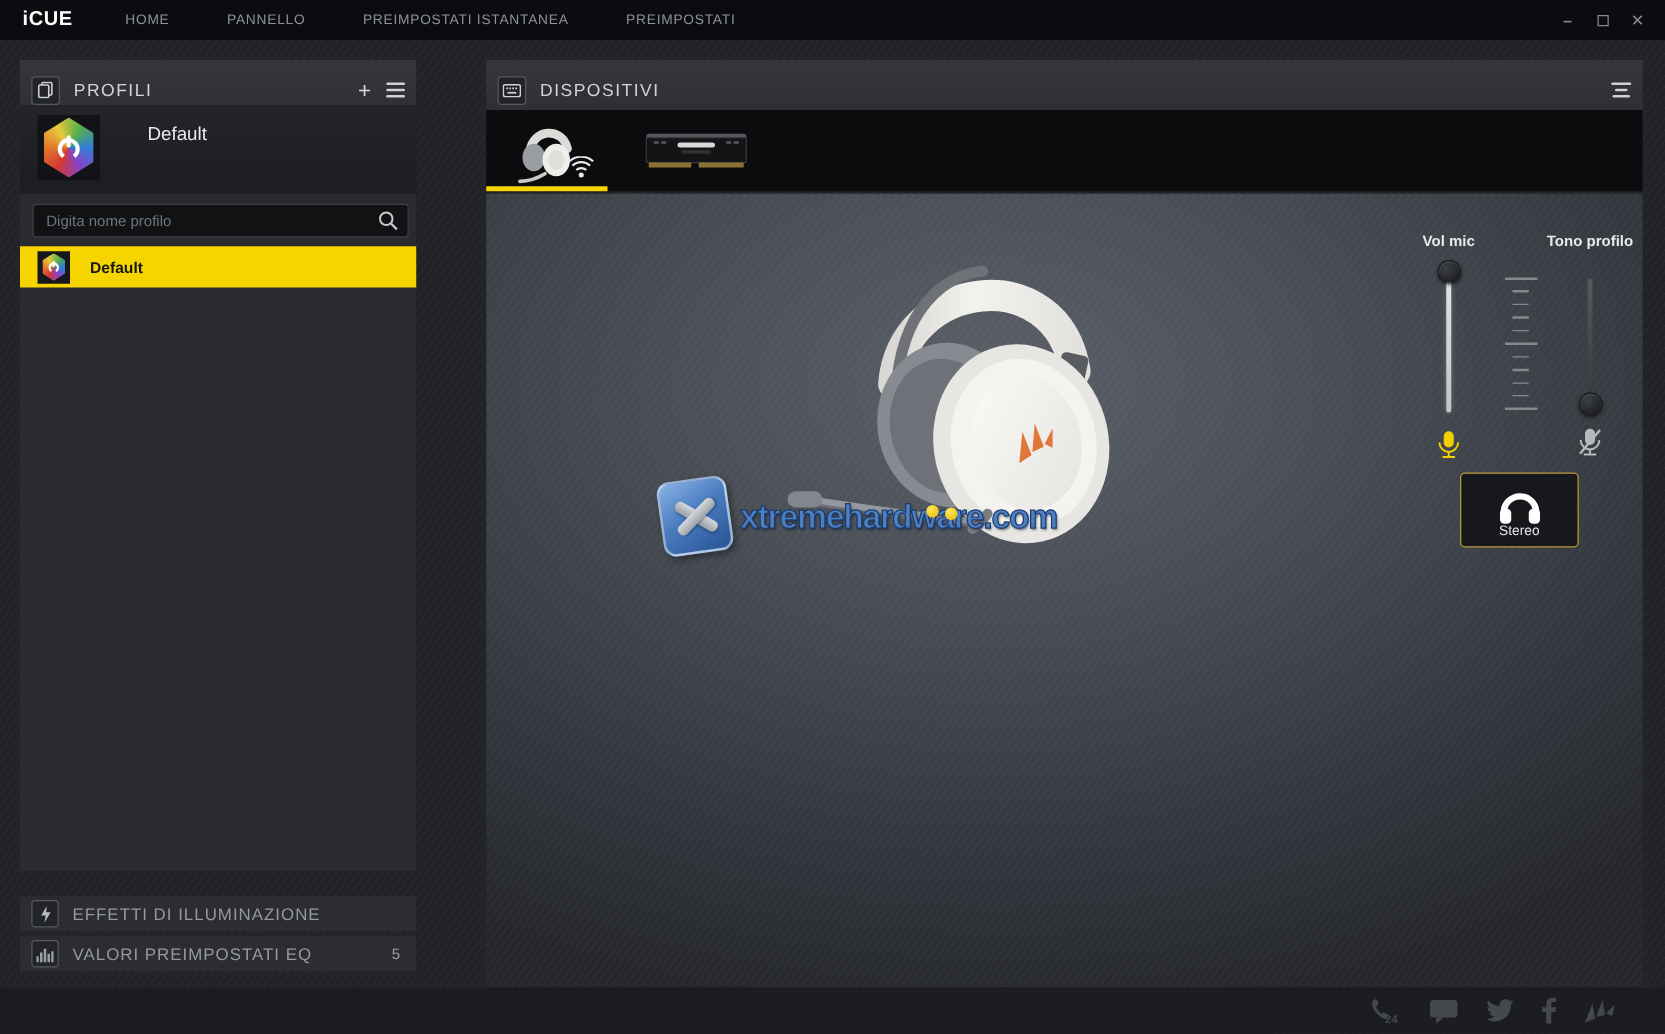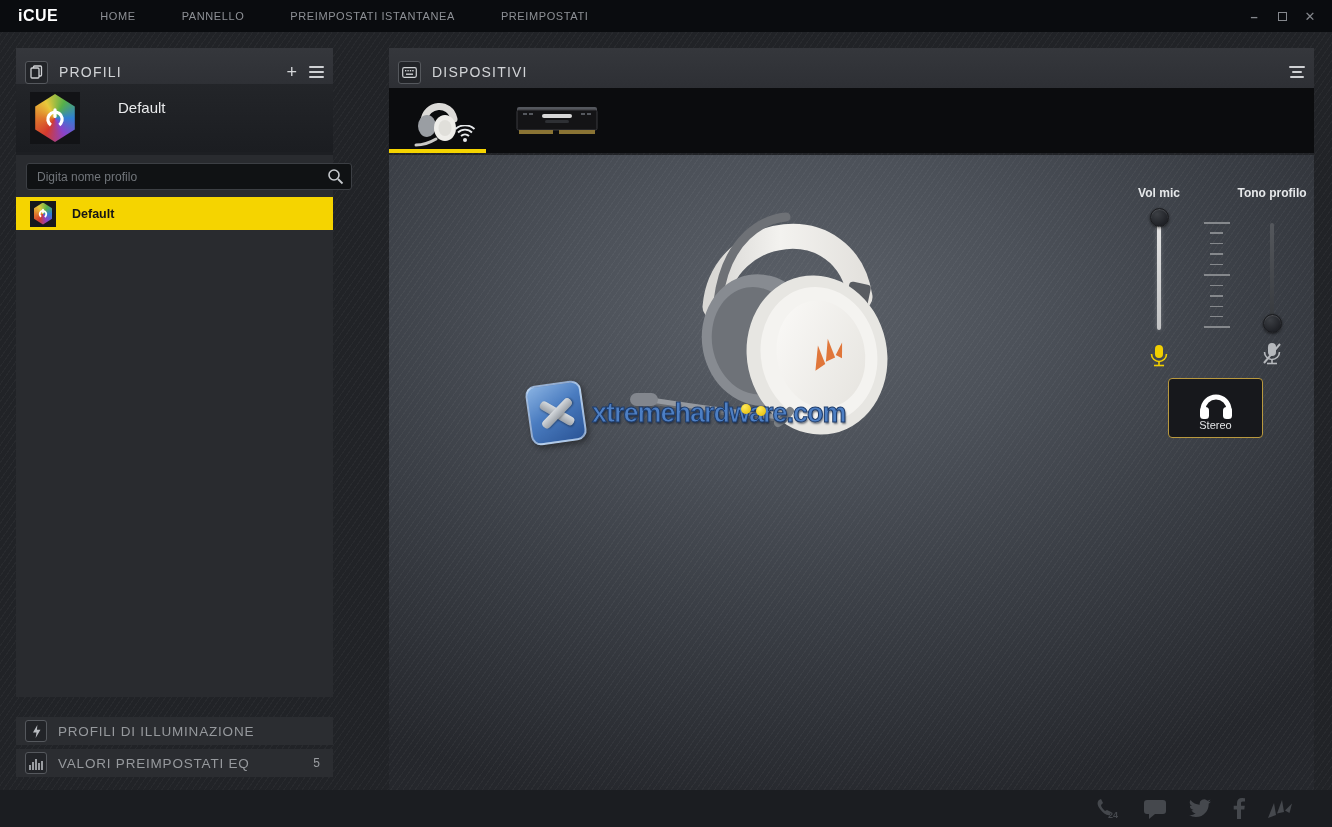--- a/index.html
+++ b/index.html
@@ -32,21 +32,21 @@
 
   
   .sidebar { position:absolute; left:16px; top:48px; width:317px; height:649px; background:#1d1f23; }
   .profcard { position:absolute; left:0; top:36px; width:317px; height:68px; background:linear-gradient(#232529,#1b1d21); display:flex; align-items:center; }
   .proftile { width:50px; height:52px; background:#121316; margin-left:14px; display:flex; align-items:center; justify-content:center; }
   .profname { font-size:15px; color:#e9eaec; margin-left:38px; margin-bottom:22px; }
   .hex { clip-path:polygon(50% 0%,95% 26%,95% 74%,50% 100%,5% 74%,5% 26%); background:conic-gradient(from 210deg,#d33a2f,#e0792c,#e8c93b,#56b04a,#2f7fd3,#8a42c9,#d33a2f); display:flex; align-items:center; justify-content:center; }
   .hex-lg { width:44px; height:48px; }
   .hex-sm { width:20px; height:22px; }
   .sidelist { position:absolute; left:0; top:107px; width:317px; height:542px; background:#292b2f; }
-  .searchwrap { position:absolute; left:10px; top:8px; width:326px; height:27px; }
+  .searchwrap { position:absolute; left:10px; top:8px; width:301px; height:27px; }
   .searchwrap input { width:100%; height:100%; background:#101214; border:1px solid #3c3f44; border-radius:3px; color:#c6c9cd; font-size:12px; padding:0 30px 0 10px; outline:none; font-family:"Liberation Sans",sans-serif; }
   .searchwrap input::placeholder { color:#6f7artificial; color:#71757a; }
   .searchicon { position:absolute; right:8px; top:5px; }
   .listitem { position:absolute; left:0; top:42px; width:317px; height:33px; display:flex; align-items:center; }
   .listitem.selected { background:var(--accent,#f5d400); }
   .itemtile { width:26px; height:26px; background:#17181c; margin-left:14px; display:flex; align-items:center; justify-content:center; }
   .itemname { font-size:12.5px; font-weight:bold; color:#161616; margin-left:16px; }
 
   .sidebtn { position:absolute; left:16px; width:317px; height:28px; background:#2b2d31; display:flex; align-items:center; padding:0 9px; }
   .sidebtn .lbl { font-size:13.5px; letter-spacing:.8px; color:#96999d; margin-left:11px; }
@@ -166,21 +166,21 @@
     </div>
   </div>
 </div>
 
 <div class="sidebtn" style="top:717px;">
   <div class="iconbox">
     <svg width="11" height="15" viewBox="0 0 12 17">
         <path d="M7 1 L2 9.5 H6 L5 16 L10.5 6.5 H6.5 Z" fill="#b9bcc0"></path>
       </svg>
   </div>
-  <div class="lbl">PROFILI DI ILLUMINAZIONE</div>
+  <div class="lbl">EFFETTI DI ILLUMINAZIONE</div>
 </div>
 <div class="sidebtn" style="top:749px;">
   <div class="iconbox">
     <svg width="14" height="13" viewBox="0 0 14 13">
       <g fill="#9a9da1">
           <rect x="0" y="8" width="2" height="5"></rect>
           <rect x="3" y="5" width="2" height="8"></rect>
           <rect x="6" y="2" width="2" height="11"></rect>
           <rect x="9" y="6" width="2" height="7"></rect>
           <rect x="12" y="4" width="2" height="9"></rect>

